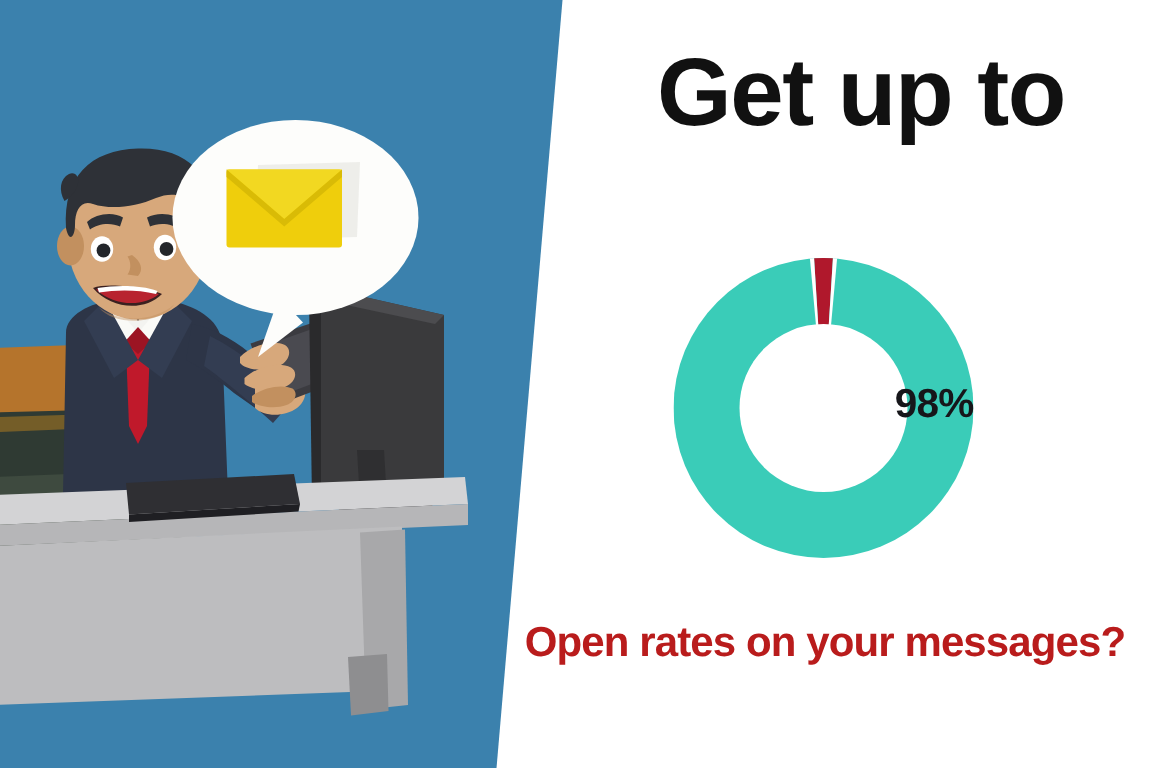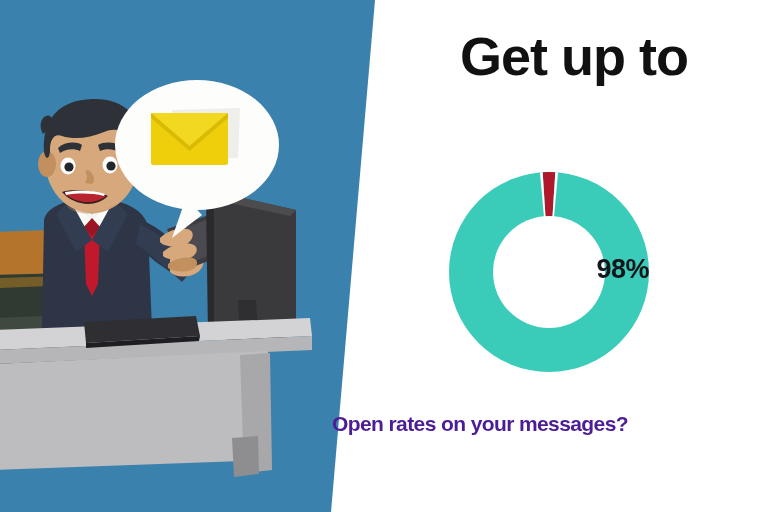--- a/index.html
+++ b/index.html
@@ -37,21 +37,21 @@
     width: 388px;
     height: 512px;
   }
 
   #headline {
     position: absolute;
     left: 0;
     top: 28px;
     width: 388px;
     text-align: center;
-    font-size: 54px;
+    font-size: 64px;
     font-weight: bold;
     color: #111111;
     letter-spacing: -1px;
     line-height: 1.05;
     white-space: nowrap;
   }
 
   
   #donut-wrap {
     position: absolute;
@@ -78,23 +78,24 @@
     font-family: "Liberation Sans Narrow", "Liberation Sans", sans-serif;
     letter-spacing: -0.5px;
   }
 
   
   #caption {
     position: absolute;
     left: -48px;
     top: 412px;
     width: 436px;
-    font-size: 21px;
+    text-align: center;
+    font-size: 28px;
     font-weight: bold;
-    color: #4c1d95;
+    color: #b91c1c;
     letter-spacing: -0.6px;
     white-space: nowrap;
   }
 </style>
 </head>
 <body>
 
 <div id="canvas">
 
   <div id="illustration">

